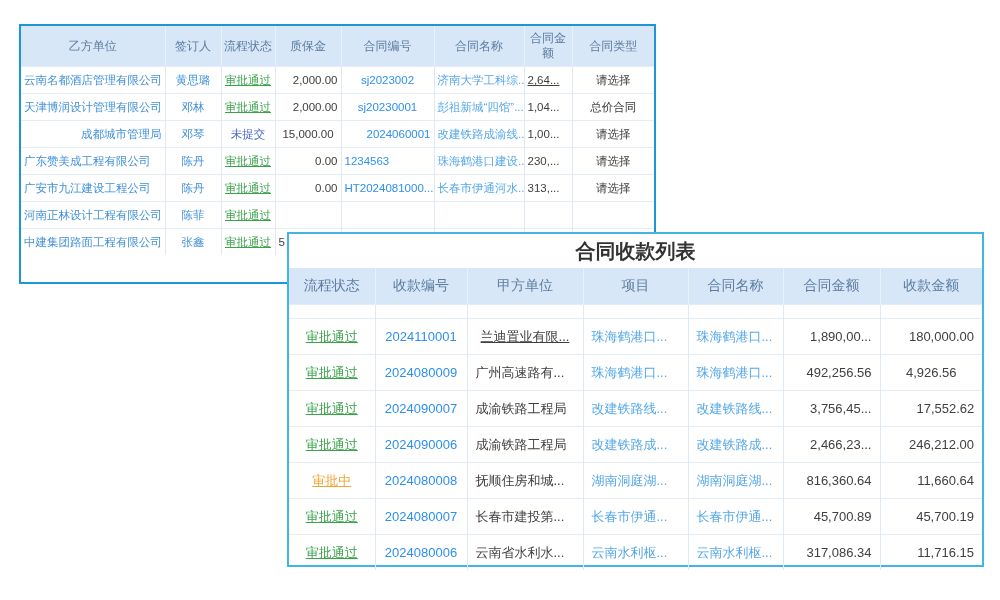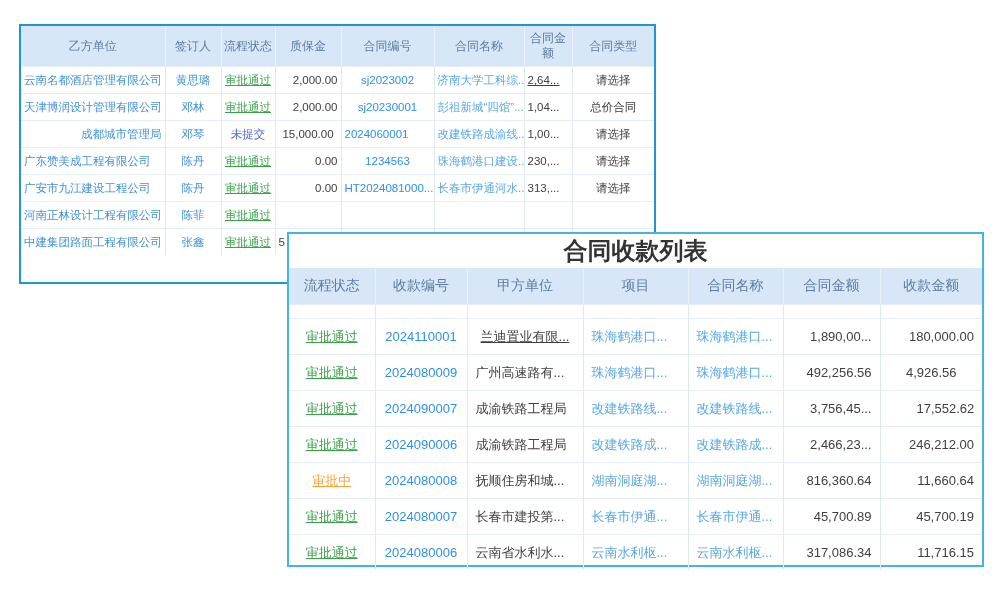--- a/index.html
+++ b/index.html
@@ -9,21 +9,21 @@
     -webkit-font-smoothing:antialiased;
   }
   .panel{position:absolute;background:#fff;box-sizing:border-box;}
   #panel1{left:19px;top:24px;width:637px;height:260px;border:2px solid #1c96d4;z-index:1;}
   #panel2{left:287px;top:232px;width:697px;height:335px;border:2px solid #41b6e2;z-index:2;}
   .panel-title{
     display:flex;align-items:center;justify-content:center;
     font-weight:bold;color:#333;background:#fff;
   }
   #panel1 .panel-title{height:33px;font-size:16px;}
-  #panel2 .panel-title{height:34px;font-size:24px;}
+  #panel2 .panel-title{height:34px;font-size:20px;}
   table{width:100%;border-collapse:collapse;table-layout:fixed;}
   th{
     background:#d7e7f8;color:#5d7ca0;font-weight:400;
     padding:0 2px;line-height:1.25;
   }
   th + th{border-left:1px solid #e8f1fa;}
   td{
     white-space:nowrap;overflow:hidden;vertical-align:middle;
     border-top:1px solid #e4edf6;color:#404040;
   }
@@ -87,31 +87,31 @@
           <td class="c-link" style="text-align: center;">sj20230001</td>
           <td class="c-softlink" style="text-align: left;">彭祖新城“四馆”...</td>
           <td class="c-num" style="text-align: left;">1,04...</td>
           <td class="c-dark" style="text-align: center;">总价合同</td>
         </tr>
         <tr>
           <td class="c-blue" style="text-align: right;">成都城市管理局</td>
           <td class="c-blue" style="text-align: center;">邓琴</td>
           <td class="c-indigo" style="text-align: center;">未提交</td>
           <td class="c-num" style="text-align: center;">15,000.00</td>
-          <td class="c-link" style="text-align: left;">2024060001</td>
+          <td class="c-link" style="text-align: right;">2024060001</td>
           <td class="c-softlink" style="text-align: left;">改建铁路成渝线...</td>
           <td class="c-num" style="text-align: left;">1,00...</td>
           <td class="c-dark" style="text-align: center;">请选择</td>
         </tr>
         <tr>
           <td class="c-blue" style="text-align: left;">广东赞美成工程有限公司</td>
           <td class="c-blue" style="text-align: center;">陈丹</td>
           <td class="c-green" style="text-align: center;">审批通过</td>
           <td class="c-num" style="text-align: right;">0.00</td>
-          <td class="c-link" style="text-align: center;">1234563</td>
+          <td class="c-link" style="text-align: left;">1234563</td>
           <td class="c-softlink" style="text-align: left;">珠海鹤港口建设...</td>
           <td class="c-num" style="text-align: left;">230,...</td>
           <td class="c-dark" style="text-align: center;">请选择</td>
         </tr>
         <tr>
           <td class="c-blue" style="text-align: left;">广安市九江建设工程公司</td>
           <td class="c-blue" style="text-align: center;">陈丹</td>
           <td class="c-green" style="text-align: center;">审批通过</td>
           <td class="c-num" style="text-align: right;">0.00</td>
           <td class="c-link" style="text-align: center;">HT2024081000...</td>

